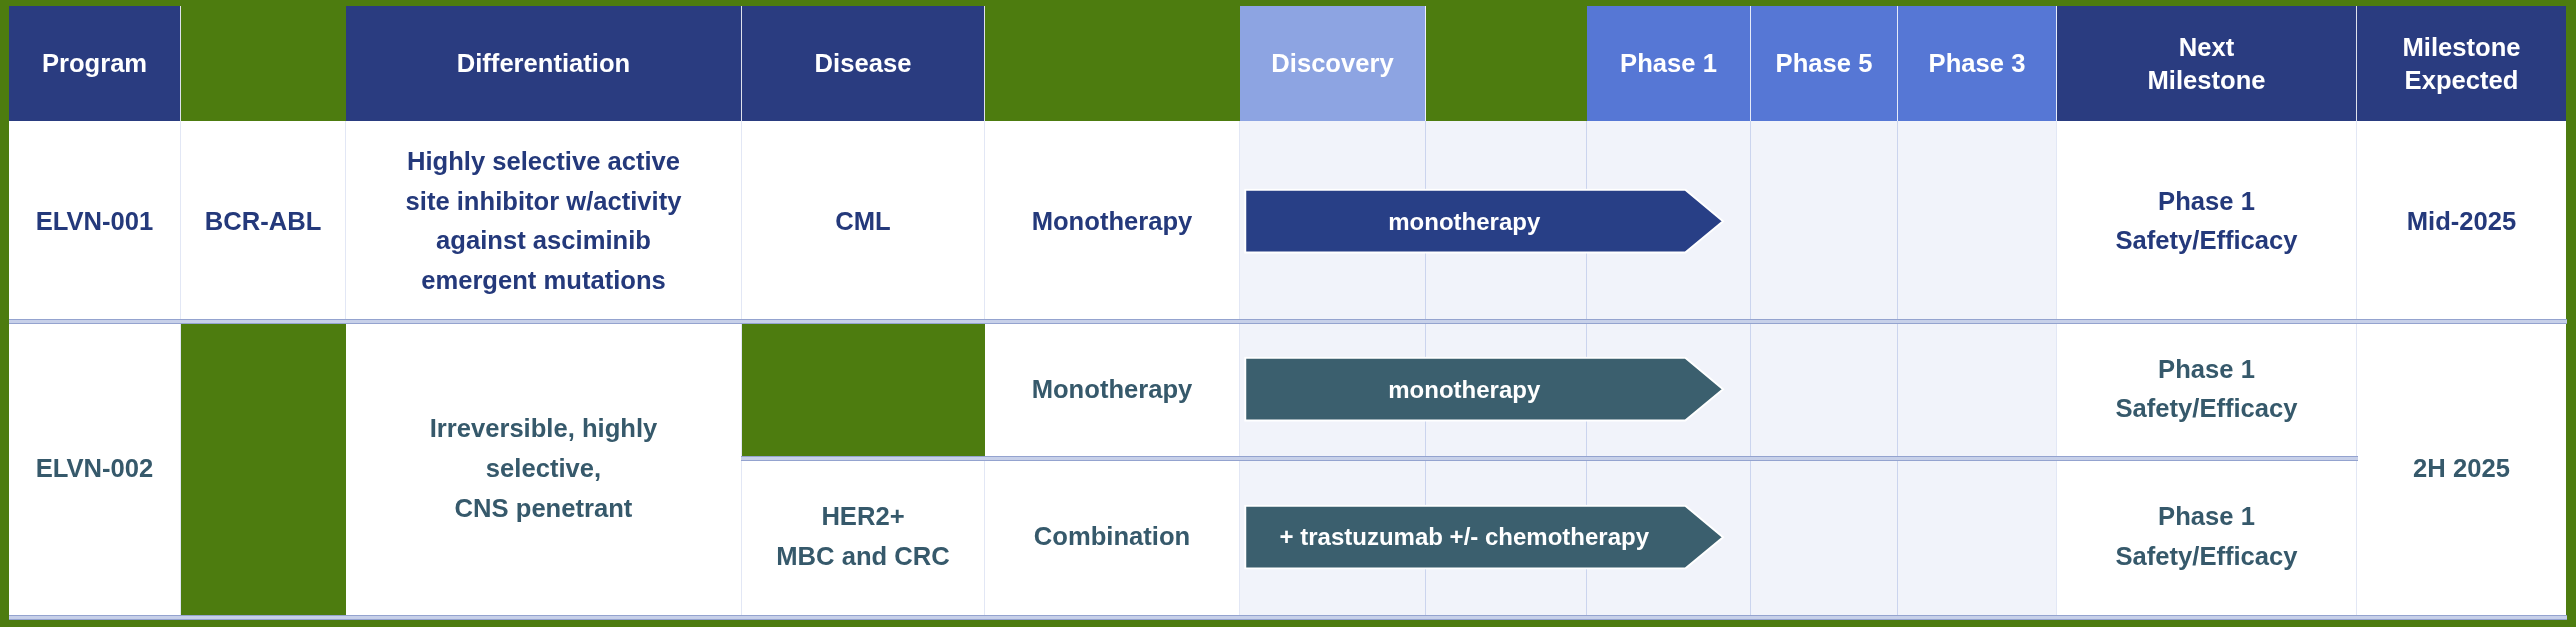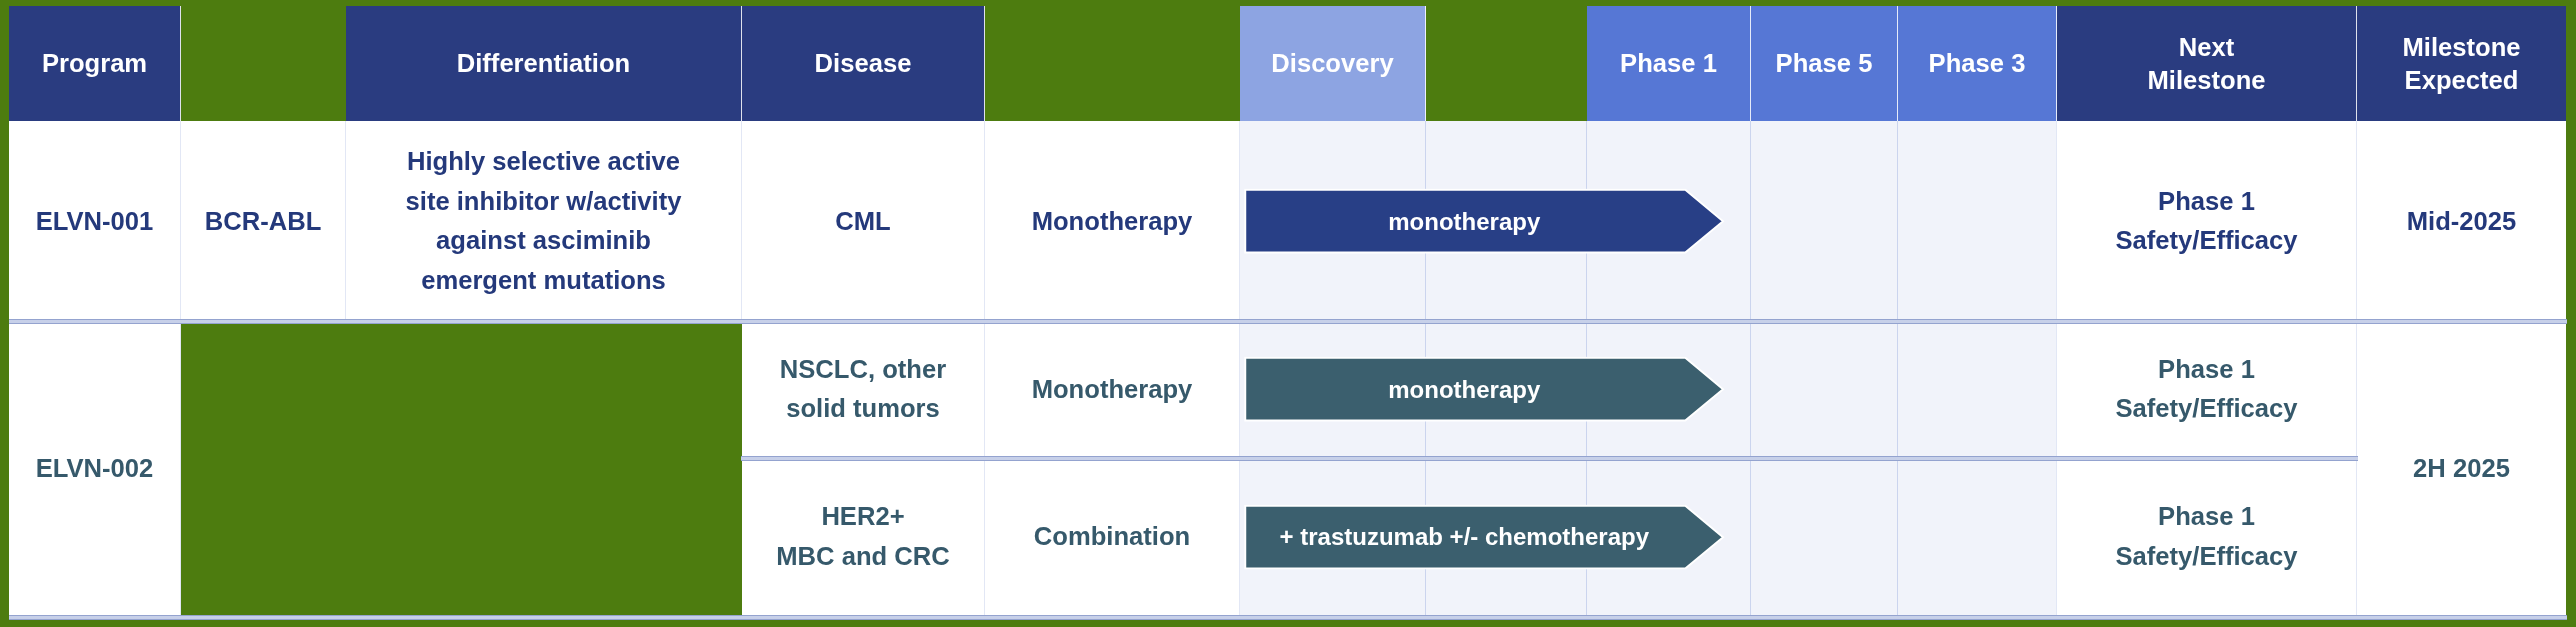--- a/index.html
+++ b/index.html
@@ -103,23 +103,24 @@
           <polygon class="poly-navy" points="2,2 689,2 748,51 689,100 2,100"></polygon>
         </svg>
         <div class="alabel">monotherapy</div>
       </div>
     </div>
     <div class="cell bcell navy" style="grid-column:11;grid-row:2">Phase 1
 Safety/Efficacy</div>
     <div class="cell bcell navy last" style="grid-column:12;grid-row:2">Mid-2025</div>
 
     <div class="cell bcell teal" style="grid-column:1;grid-row:3/5">ELVN-002</div>
+    <div class="cell bcell teal" style="grid-column:3;grid-row:3/5">Irreversible, highly
+selective,
+CNS penetrant</div>
 
-    <div class="cell bcell teal" style="grid-column:4;grid-row:3">NSCLC, other
-solid tumors</div>
     <div class="cell bcell teal" style="grid-column:5;grid-row:3">Monotherapy</div>
     <div class="chart" style="grid-column:6/11;grid-row:3">
       <div class="lanes">
         <div class="lane"></div>
         <div class="lane"></div>
         <div class="lane"></div>
         <div class="lane"></div>
         <div class="lane last"></div>
       </div>
       <div class="arrow">

